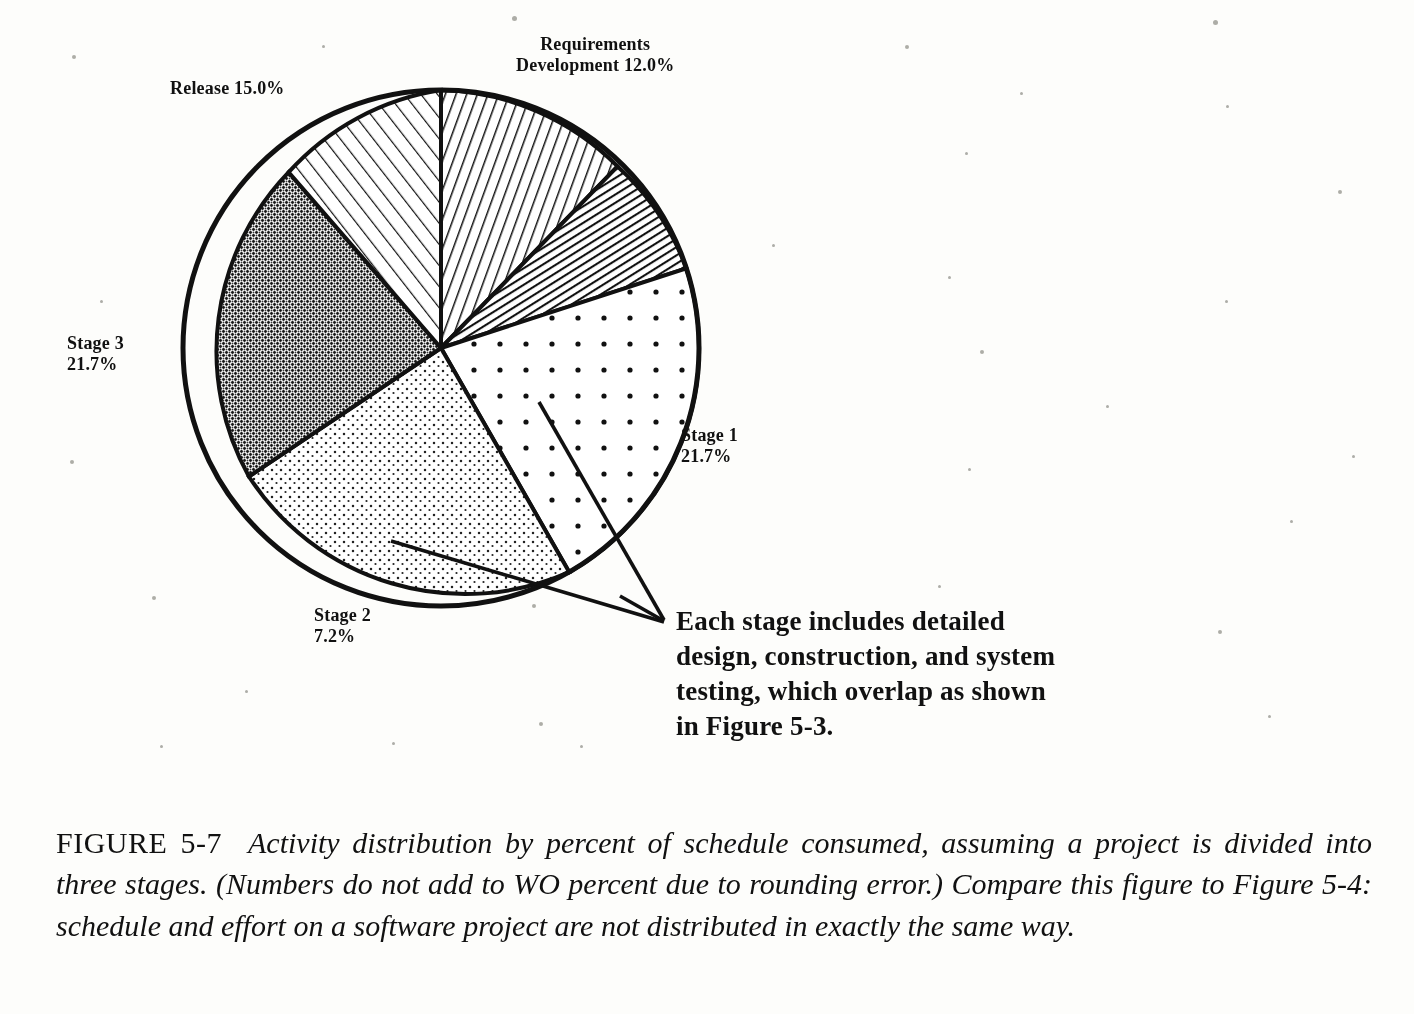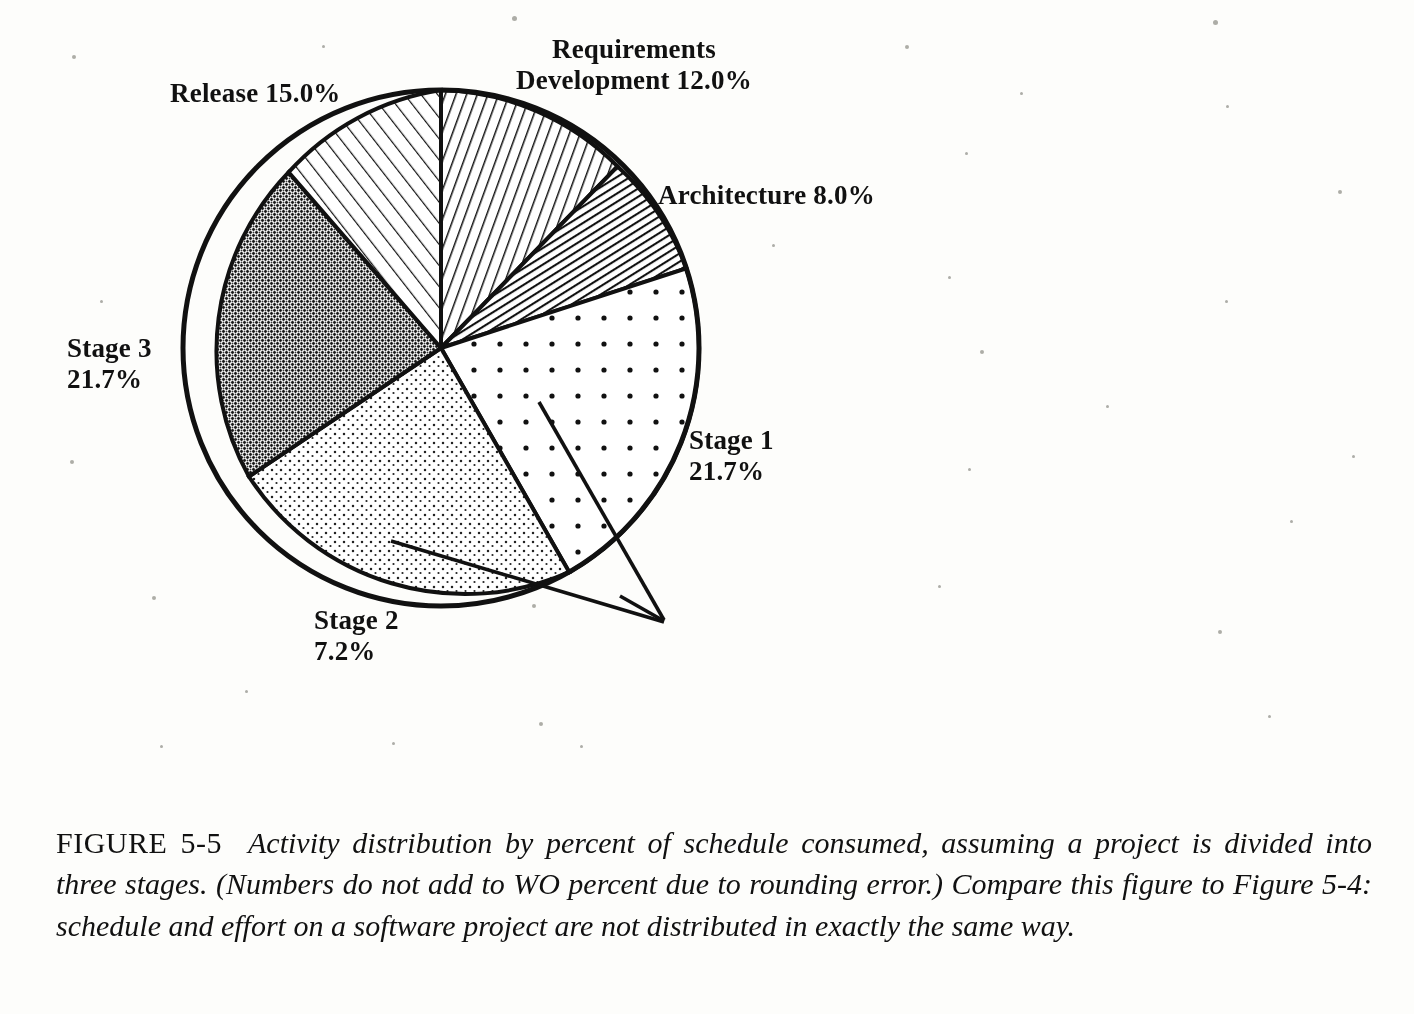--- a/index.html
+++ b/index.html
@@ -31,31 +31,31 @@
     height: 800px;
   }
   #pie-svg {
     position: absolute;
     left: 0; top: 0;
   }
   .chart-label {
     position: absolute;
     font-family: "Liberation Serif", serif;
     font-weight: bold;
-    font-size: 27px;
+    font-size: 18px;
     line-height: 1.14;
     color: #111;
     white-space: pre-line;
     letter-spacing: .2px;
   }
   #label-requirements { left: 516px; top: 34px; text-align: center; }
   #label-release      { left: 142px; top: 78px; margin-left: 28px; }
   #label-architecture { left: 658px; top: 180px; }
   #label-stage3       { left: 55px;  top: 333px; margin-left: 12px; }
-  #label-stage1       { left: 681px; top: 425px; margin-left: 8px; }
+  #label-stage1       { left: 681px; top: 425px; }
   #label-stage2       { left: 314px; top: 605px; }
   #label-note {
     left: 676px; top: 604px;
     font-size: 27px;
     line-height: 1.30;
   }
   
   #caption {
     position: absolute;
     left: 56px;
@@ -171,26 +171,29 @@
       <g stroke="#111" stroke-width="3.6" fill="none">
         <path d="M664,620 L539,402"></path>
         <path d="M664,622 L391,541"></path>
         <path d="M664,621 L620,596"></path>
       </g>
     </svg>
 
     <div class="chart-label" id="label-release">Release 15.0%</div>
     <div class="chart-label" id="label-requirements">Requirements
 Development 12.0%</div>
-    <div class="chart-label" id="label-architecture">Architecture 8.0%</div>
     <div class="chart-label" id="label-stage3">Stage 3
 21.7%</div>
     <div class="chart-label" id="label-stage1">Stage 1
 21.7%</div>
     <div class="chart-label" id="label-stage2">Stage 2
 7.2%</div>
+    <div class="chart-label" id="label-note">Each stage includes detailed
+design, construction, and system
+testing, which overlap as shown
+in Figure 5-3.</div>
   </div>
 
   <div id="caption">
-    <span class="fig-num">FIGURE 5-5</span><span class="gap"></span><span class="fig-text">Activity distribution by percent of schedule consumed, assuming a project is divided into three stages. (Numbers do not add to WO percent due to rounding error.) Compare this figure to Figure 5-4: schedule and effort on a software project are not distributed in exactly the same way.</span>
+    <span class="fig-num">FIGURE 5-7</span><span class="gap"></span><span class="fig-text">Activity distribution by percent of schedule consumed, assuming a project is divided into three stages. (Numbers do not add to WO percent due to rounding error.) Compare this figure to Figure 5-4: schedule and effort on a software project are not distributed in exactly the same way.</span>
   </div>
 
 </div>
 
 </body></html>

